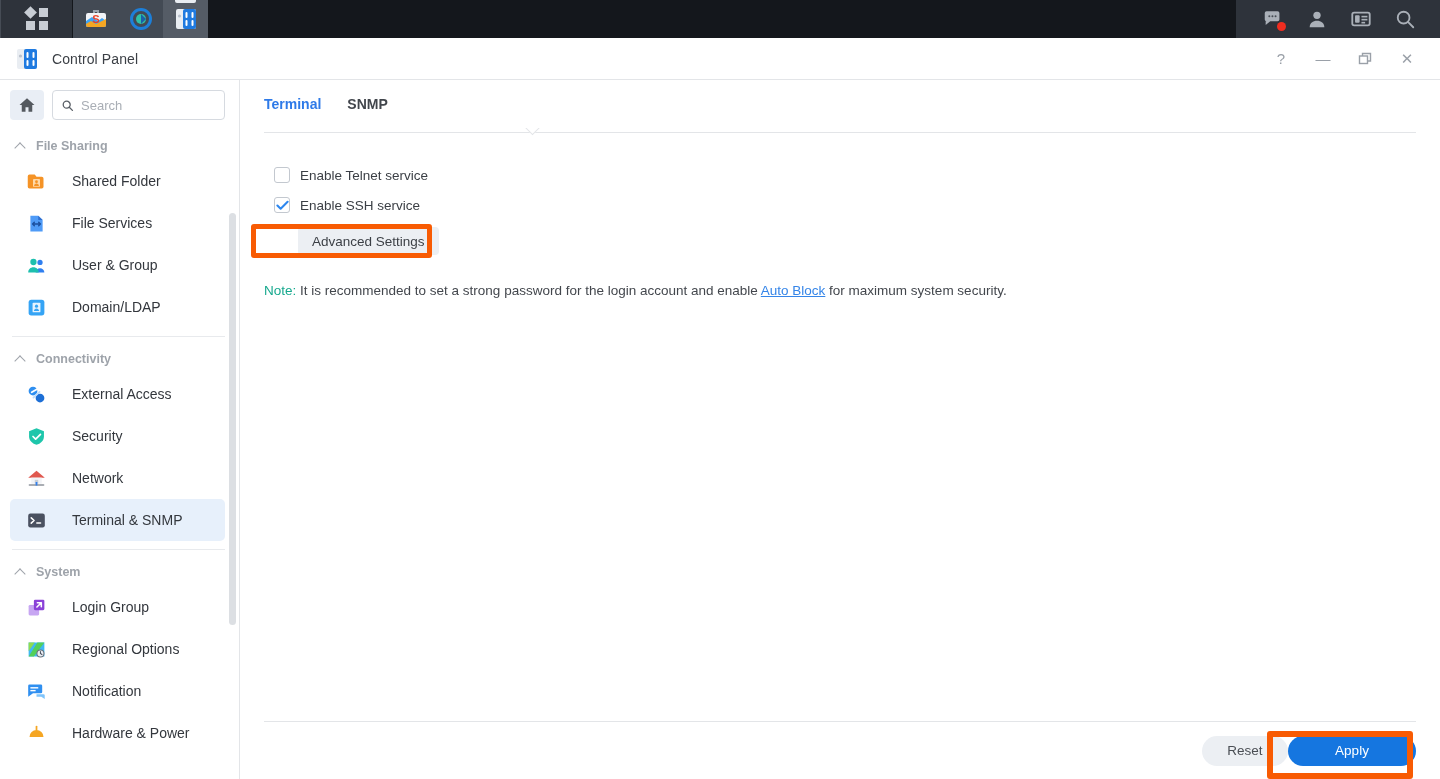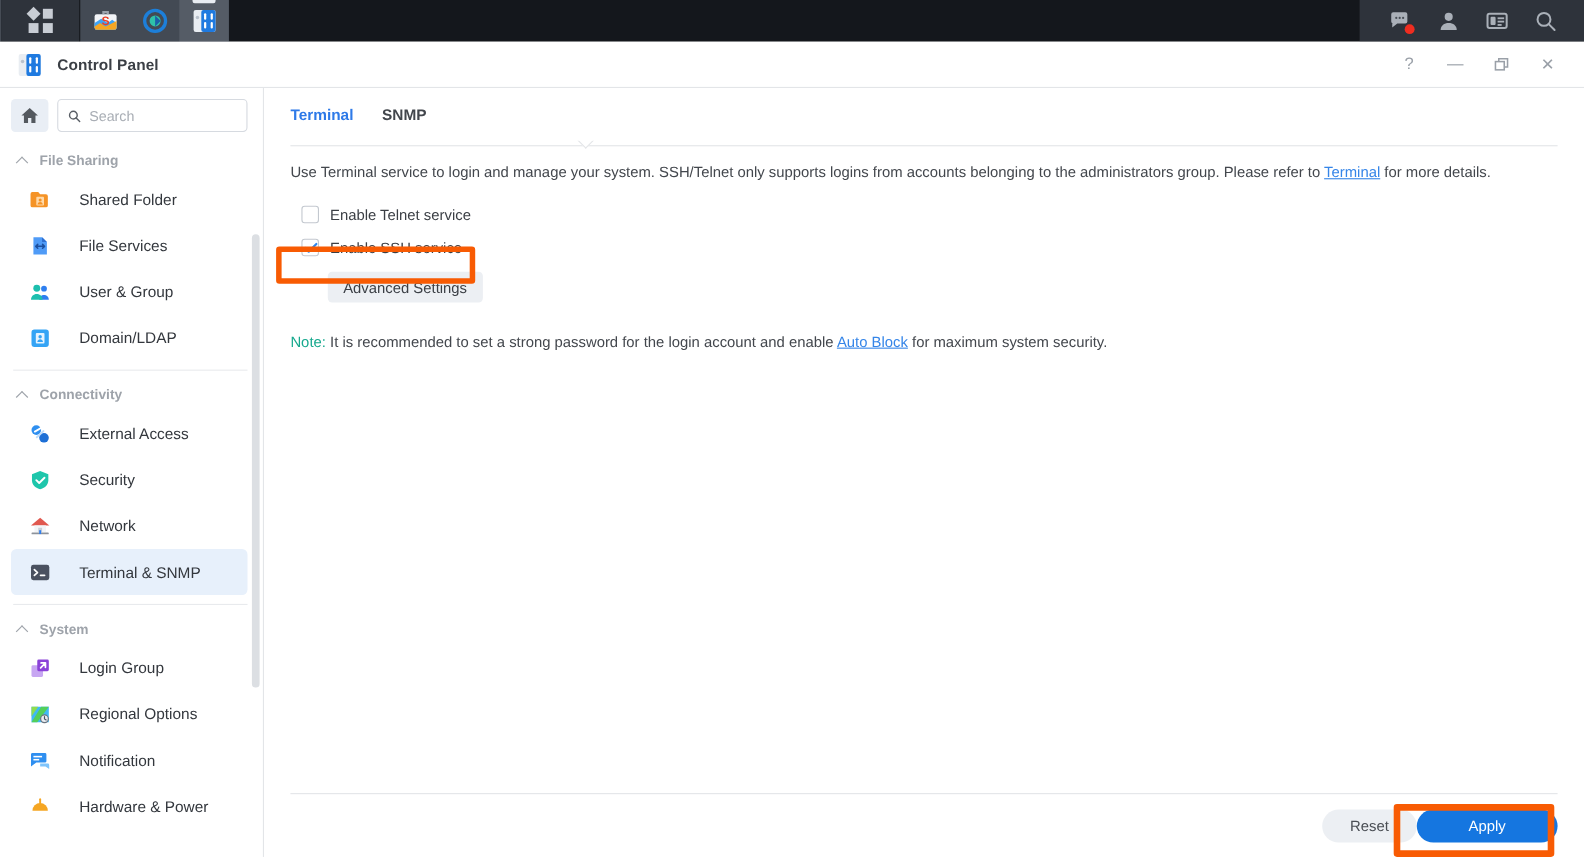--- a/index.html
+++ b/index.html
@@ -53,21 +53,21 @@
   }
 
   
   #window { position:absolute; left:0; top:38px; width:1440px; height:741px; background:#fff; }
   #titlebar {
     height: 42px; display:flex; align-items:center;
     border-bottom:1px solid #e3e5e8; padding-left:16px;
     background:#fff;
   }
   #titlebar .app-title {
-    font-size:14px; font-weight:bold; color:#3b3f45; margin-left:14px; letter-spacing:.1px;
+    font-size:14px; font-weight:normal; color:#3b3f45; margin-left:14px; letter-spacing:.1px;
   }
   .win-ctrls { margin-left:auto; display:flex; align-items:center; gap:12px; padding-right:18px; }
   .win-btn {
     width:30px; height:26px; display:flex; align-items:center; justify-content:center;
     color:#9aa0a8; font-size:15px; cursor:pointer; background:transparent; border:none;
     font-family:"Liberation Sans", sans-serif;
   }
 
   #body { display:flex; height: 699px; }
 
@@ -435,23 +435,20 @@
 
       <div id="tabs">
         <div class="tab active">Terminal</div>
         <div class="tab">SNMP</div>
       </div>
       <div id="tabs-rule"></div>
       <div id="tab-notch"></div>
 
       <div id="pane">
 
-        <div id="desc">
-          <span>Use Terminal service to login and manage your system. SSH/Telnet only supports logins from accounts belonging to the administrators group. Please refer to </span><a class="link">Terminal</a><span> for more details.</span>
-        </div>
 
         <div class="cb-row">
           <span class="cbox"></span>
           <span class="cb-label">Enable Telnet service</span>
         </div>
 
         <div class="cb-row" id="ssh-row">
           <span class="cbox">
             <svg width="13" height="13" viewBox="0 0 14 14">
               <path d="M1.5 7 L5 10.5 L12.5 3" stroke="#2d87ef" stroke-width="2.2" fill="none" stroke-linecap="round" stroke-linejoin="round"></path>

